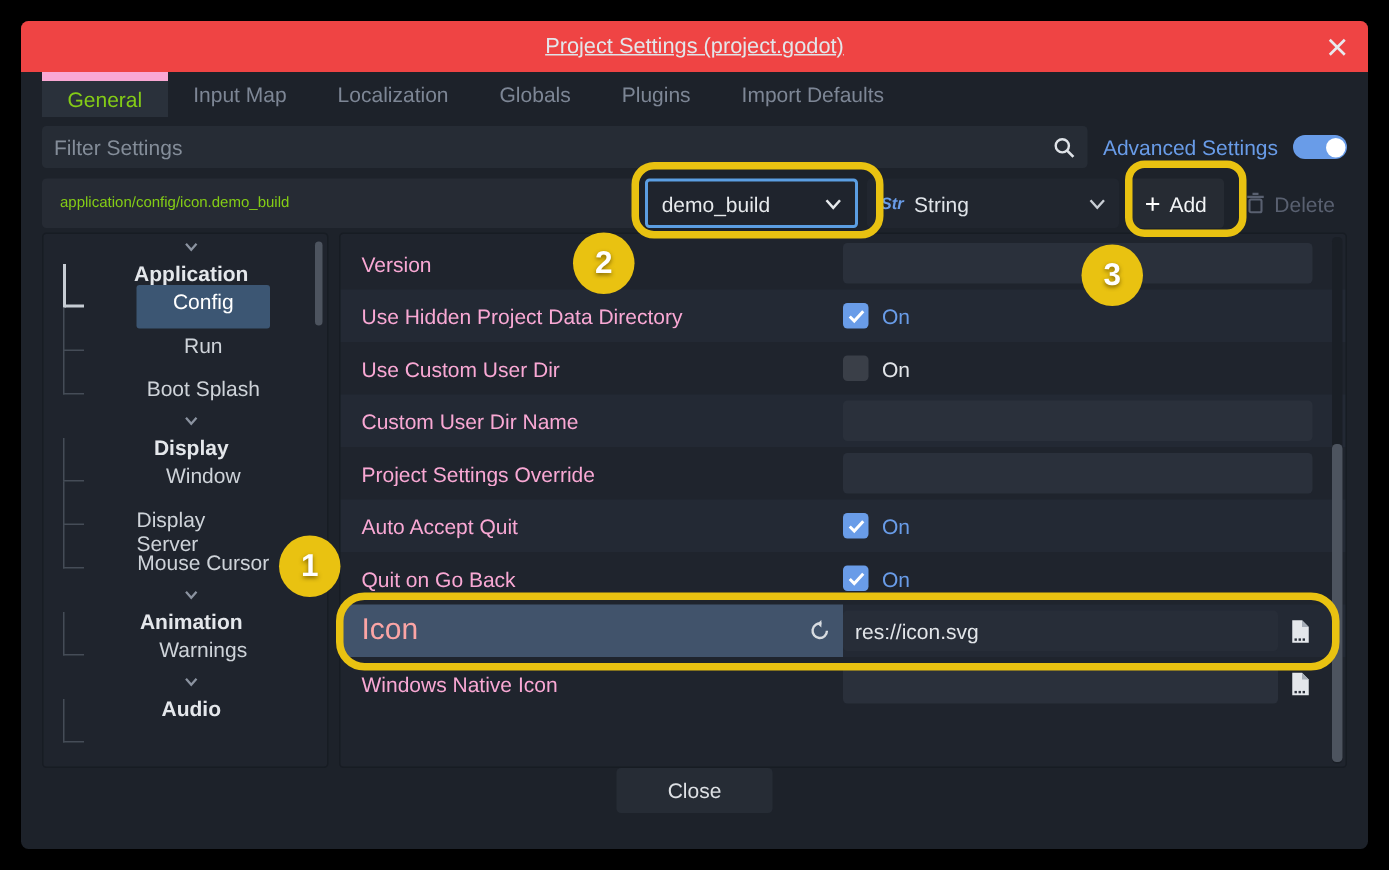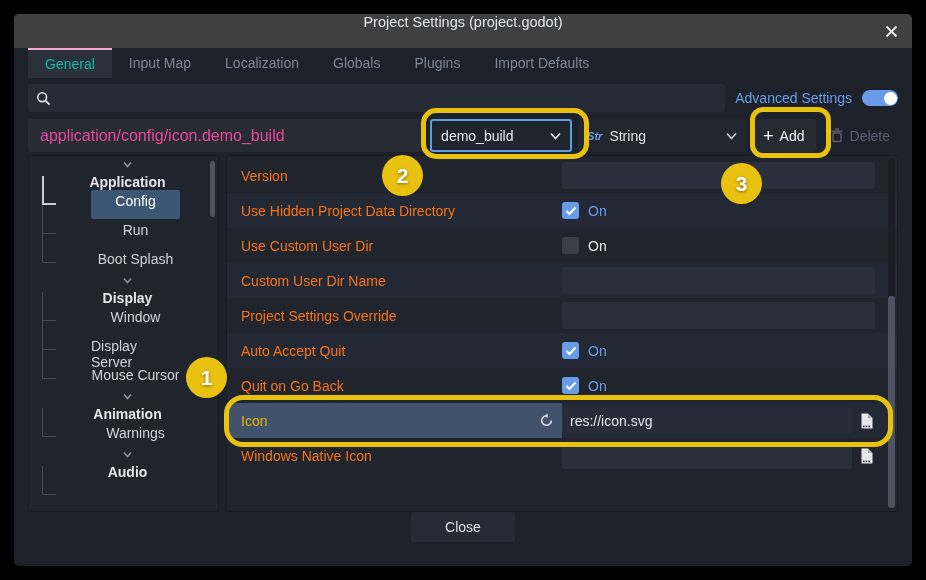--- a/index.html
+++ b/index.html
@@ -4,46 +4,46 @@
 <style>
   * { margin:0; padding:0; box-sizing:border-box; }
   html,body { width:926px; height:580px; background:#000; overflow:hidden;
               font-family:"Liberation Sans", sans-serif; }
   body { position:relative; color:#dfe3e8; }
 
   
   .dialog { position:absolute; left:14px; top:14px; width:898px; height:552px;
             background:#1d222a; border-radius:5px; display:flex; flex-direction:column; }
 
-  .titlebar { height:34px; background:#404040; border-radius:5px 5px 0 0;
-              display:flex; align-items:flex-start; justify-content:center; position:relative; }
+  .titlebar { height:34px; background:#ef4444; border-radius:5px 5px 0 0;
+              display:flex; align-items:center; justify-content:center; position:relative;text-decoration:underline; }
   .titlebar .title { font-size:14.5px; color:#e3e6ea; }
   .win-close { position:absolute; right:12px; top:8px; width:18px; height:18px;
                display:flex; align-items:center; justify-content:center; cursor:pointer; }
 
   
   .tabbar { display:flex; margin:0 14px; height:30px; align-items:stretch; }
   .tab { padding:0 17px; display:flex; align-items:center; font-size:14px;
          color:#7d8695; position:relative; }
-  .tab.active { background:#2a313b; color:#14b8a6; border-top:2px solid #f9a8d4; }
+  .tab.active { background:#2a313b; color:#84cc16; border-top:6px solid #f9a8d4; }
 
   
   .filter-row { display:flex; align-items:center; margin:6px 14px 0; height:28px; gap:10px; }
   .search-field { flex:1; height:28px; background:#262c35; border-radius:3px;
                   display:flex; align-items:center; padding:0 8px; }
   .search-field .ph { flex:1; color:#848d99; font-size:14px; }
   .adv-label { color:#699ce8; font-size:14px; }
   .toggle { width:36px; height:16px; border-radius:9px; background:#699ce8; position:relative; }
   .toggle .knob { position:absolute; right:1.5px; top:1.5px; width:13px; height:13px;
                   border-radius:50%; background:#fff; }
 
   
   .addprop-row { display:flex; align-items:center; margin:7px 14px 0; height:33px; gap:6px; }
   .path-input { flex:1; height:33px; background:#262b34; border-radius:3px;
-                display:flex; align-items:center; padding:0 12px; font-size:16px; color:#ec4899; }
+                display:flex; align-items:center; padding:0 12px; font-size:10px; color:#84cc16; }
   .feature-select { width:142px; height:33px; background:#1f242d; border:2px solid #5b9ee2;
                     border-radius:3px; display:flex; align-items:center; padding:0 9px;
                     font-size:14px; color:#e6e9ec; }
   .feature-select .txt { flex:1; }
   .type-select { width:168px; height:33px; background:#21262f; border-radius:3px;
                  display:flex; align-items:center; gap:7px; padding:0 9px; font-size:14px; color:#dfe3e8; }
   .type-select .txt { flex:1; }
   .str-glyph { color:#699ce8; font-size:11px; font-weight:700; font-style:italic; }
   .btn-add { height:33px; background:#262b33; border-radius:3px; display:flex;
              align-items:center; gap:6px; padding:0 11px; font-size:14px; color:#f2f4f6; }
@@ -65,37 +65,37 @@
   .side-item.child.selected .tl { border-left:2px solid #c6ccd3; border-bottom:2px solid #c6ccd3; }
   .side-item.child .lbl { flex:1; margin-right:14px; padding:3px 24px; border-radius:2px; }
   .side-item.child.selected .lbl { background:#3c5673; color:#fff; }
   .side-scroll-thumb { position:absolute; right:3px; top:5px; width:5px; height:56px;
                        background:#4d545f; border-radius:3px; }
 
   
   .props { flex:1; overflow:hidden; padding-top:2px; }
   .prop-row { height:35px; display:grid; grid-template-columns:1fr 1fr; align-items:center; }
   .prop-row:nth-child(even) { background:#232934; }
-  .prop-label { padding-left:14px; font-size:14px; color:#f97316;
+  .prop-label { padding-left:14px; font-size:14px; color:#f9a8d4;
                 white-space:nowrap; overflow:hidden; }
   .prop-value { display:flex; align-items:center; height:100%; padding-right:22px; }
   .txt-field { flex:1; height:27px; background:#2a303b; border-radius:3px;
                display:flex; align-items:center; padding:0 8px; font-size:14px; color:#e2e5e9; }
   .check-wrap { display:flex; align-items:flex-end; gap:9px; }
   .checkbox { width:17px; height:17px; border-radius:3px; background:#3a3f48;
               display:flex; align-items:center; justify-content:center; }
   .checkbox.checked { background:#699ce8; }
   .on-label { font-size:14px; color:#e2e5e9; }
   .checked-row .on-label { color:#699ce8; }
   .file-btn { width:18px; margin-left:5px; display:flex; align-items:center; justify-content:center; }
 
   
   .prop-row.icon-row { background:#232934; }
   .icon-label-cell { height:35px; background:#41536b; display:flex; align-items:center;
-                     padding:0 8px 0 14px; color:#eab308; font-size:14px; }
+                     padding:0 8px 0 14px; color:#fca5a5; font-size:20px; }
   .icon-label-cell .lbl-txt { flex:1; }
   .icon-value-cell { display:flex; align-items:center; height:100%; padding-right:22px; }
   .icon-value-cell .txt-field { background:#272d38; }
 
   .props-scroll-track { position:absolute; right:2px; top:2px; bottom:2px; width:7px;
                         background:#1a1f26; border-radius:3px; }
   .props-scroll-thumb { position:absolute; right:2px; top:140px; width:7px; height:212px;
                         background:#4d545f; border-radius:3px; }
 
   
@@ -137,20 +137,21 @@
     <div class="tab active">General</div>
     <div class="tab">Input Map</div>
     <div class="tab">Localization</div>
     <div class="tab">Globals</div>
     <div class="tab">Plugins</div>
     <div class="tab">Import Defaults</div>
   </div>
 
   <div class="filter-row">
     <div class="search-field">
+      <span class="ph">Filter Settings</span>
       <svg width="15" height="15" viewBox="0 0 15 15">
         <circle cx="6.2" cy="6.2" r="4.4" fill="none" stroke="#dfe3e8" stroke-width="1.6"></circle>
         <line x1="9.6" y1="9.6" x2="13.6" y2="13.6" stroke="#dfe3e8" stroke-width="1.8"></line>
       </svg>
     </div>
     <span class="adv-label">Advanced Settings</span>
     <div class="toggle">
       <div class="knob"></div>
     </div>
   </div>

